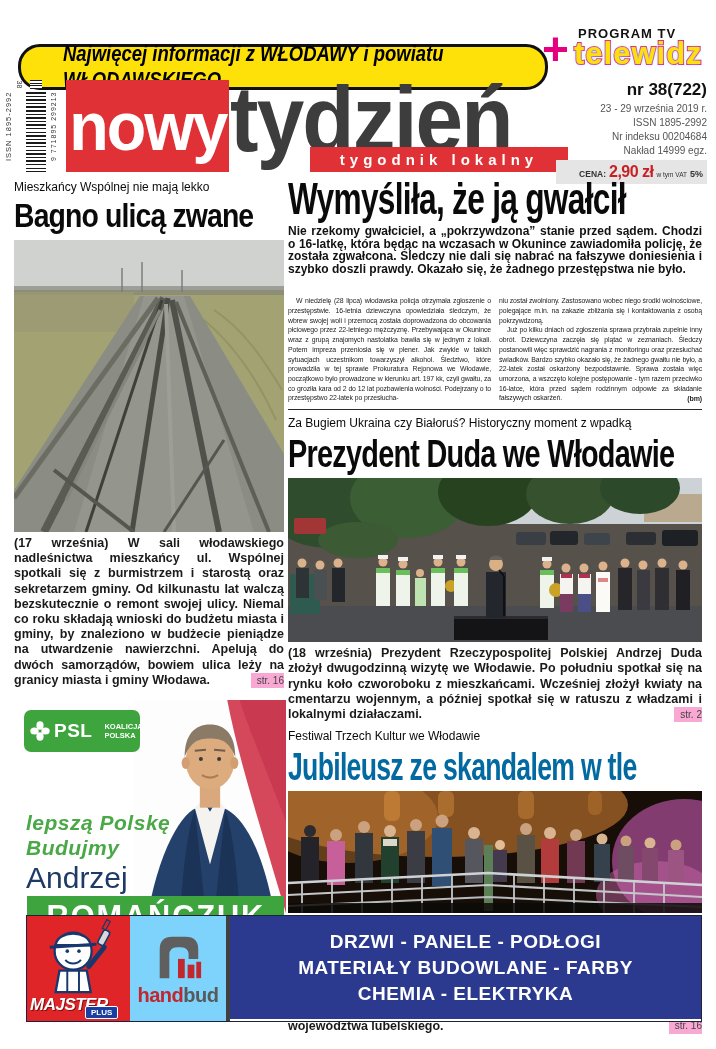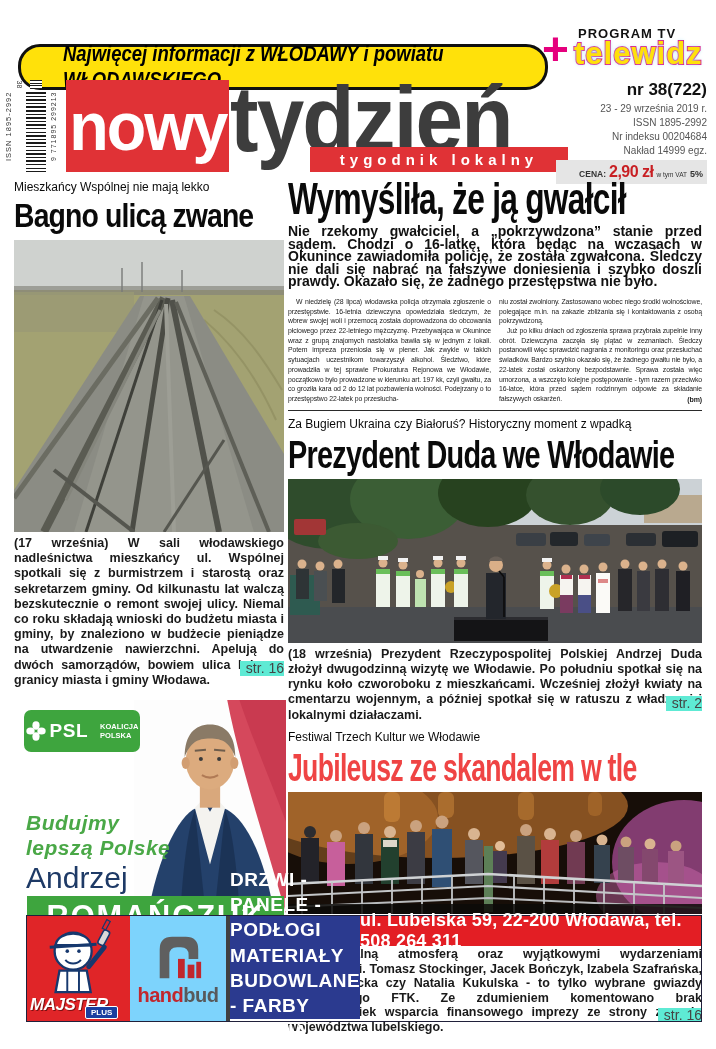--- a/index.html
+++ b/index.html
@@ -48,59 +48,59 @@
   #price-box .vat{font-size:6.5px;color:#333;}
   #price-box .pct{font-size:9px;font-weight:bold;color:#333;}
 
   
   #col-left{left:14px;top:178px;width:270px;}
   #col-right{left:288px;top:176px;width:414px;}
   .kicker{font-size:12px;color:#0a0a0a;margin:0 0 1px 0;line-height:19px;}
   .hl{font-weight:bold;color:#0a0a0a;margin:0;}
   .caption{font-size:12.5px;font-weight:bold;color:#1a1a1a;text-align:justify;
       line-height:15.2px;margin:4px 0 0 0;position:relative;}
-  .pref{position:absolute;right:0;bottom:12px;font-size:14px;font-weight:normal;color:#444;
-      background:#5eead4;padding-left:6px;}
+  .pref{position:absolute;right:0;bottom:0;font-size:10px;font-weight:normal;color:#444;
+      background:#f9a8d4;padding-left:6px;}
   .photo{display:block;}
 
   
   #bagno-hl{font-size:33px;line-height:36px;margin:0 0 6px 0;}
   #bagno-hl .sqz{transform:scaleX(.86);letter-spacing:-1px;}
   #bagno-photo{width:270px;height:292px;}
   #bagno-caption{min-height:118px;}
 
   
   #gwalt-hl{font-size:44px;line-height:46px;margin:0;}
   #gwalt-hl .sqz{transform:scaleX(.72);letter-spacing:-1px;}
-  #gwalt-lead{font-size:14px;font-weight:bold;text-align:justify;line-height:12.6px;margin:3px 0 9px 0;}
+  #gwalt-lead{font-size:12px;font-weight:bold;text-align:justify;line-height:12.6px;margin:3px 0 21px 0;}
   #gwalt-body{display:flex;gap:8px;}
   #gwalt-body .bcol{width:203px;font-size:6.9px;line-height:9.7px;text-align:justify;
       color:#222;letter-spacing:-.1px;position:relative;}
   #gwalt-body p{margin:0;}
   #gwalt-body p.ind{text-indent:8px;}
   #byline{position:absolute;right:0;bottom:-1px;font-size:7px;font-weight:bold;background:#fff;padding-left:4px;}
   .rule{height:1px;background:#2a2a2a;margin:6px 0 4px 0;}
 
   
   #duda-hl{font-size:38px;line-height:40px;margin:0 0 4px 0;}
   #duda-hl .sqz{transform:scaleX(.76);letter-spacing:-1px;}
   #duda-photo{width:414px;height:164px;}
   #duda-caption{min-height:60px;margin-bottom:5px;}
 
   
-  #fest-hl{font-size:38px;line-height:40px;margin:0 0 4px 0;color:#ef4444;}
+  #fest-hl{font-size:38px;line-height:40px;margin:0 0 4px 0;color:#0369a1;}
   #fest-hl .sqz{transform:scaleX(.70);letter-spacing:-1px;}
   #fest-photo{width:414px;height:122px;}
   #fest-caption{min-height:88px;line-height:14.6px;}
 
   
   #psl-ad{position:relative;width:270px;height:262px;margin-top:6px;background:#fff;}
   #psl-photo{position:absolute;right:-2px;top:6px;width:152px;height:256px;}
   #psl-logo{position:absolute;left:10px;top:16px;width:116px;height:42px;background:#3ea53e;
-      border-radius:7px;display:flex;align-items:center;padding:0 6px;gap:4px;box-sizing:border-box;justify-content:center;}
+      border-radius:7px;display:flex;align-items:center;padding:0 6px;gap:4px;box-sizing:border-box;}
   #psl-logo .clv{width:20px;height:20px;flex:0 0 auto;}
   #psl-logo .psl{color:#fff;font-weight:bold;font-size:19px;letter-spacing:.5px;}
   #psl-logo .div{width:1px;height:26px;background:#ffffff;opacity:.85;margin:0 2px;}
   #psl-logo .ko{color:#fff;font-weight:bold;font-size:7.5px;line-height:9px;}
   #psl-pos{position:absolute;left:12px;top:74px;display:flex;align-items:center;gap:6px;}
   #psl-pos .plab{color:#3ea53e;font-weight:bold;font-size:14px;}
   #psl-pos .pnum{width:30px;height:30px;background:#3ea53e;border-radius:7px;color:#fff;
       font-weight:bold;font-size:20px;display:flex;align-items:center;justify-content:center;}
   #psl-slogan{position:absolute;left:12px;top:116px;color:#4aa847;font-size:21px;line-height:25px;
       font-style:italic;font-weight:bold;letter-spacing:.5px;}
@@ -231,22 +231,22 @@
           <ellipse cx="15.5" cy="10" rx="4.2" ry="3.6" fill="#fff"></ellipse>
         </svg>
         <span class="psl">PSL</span>
         <span class="div"></span>
         <span class="ko">
           <span>KOALICJA</span><br>
           <span>POLSKA</span>
         </span>
       </div>
       <div id="psl-slogan">
+        <div>lepszą Polskę</div>
         <div>Budujmy</div>
-        <div>lepszą Polskę</div>
       </div>
       <div id="psl-first">Andrzej</div>
       <div id="psl-bar">
         <span>ROMAŃCZUK</span>
       </div>
       <div id="psl-note">Materiał jest finansowany przez Komitet Wyborczy PSL</div>
     </div>
   </div>
 
   <div id="col-right" class="abs">
@@ -446,19 +446,16 @@
       <div id="handbud-text">
         <span class="h1">hand</span><span class="h2">bud</span>
       </div>
     </div>
     <div id="ad-right">
       <div id="ad-blue">
         <div>DRZWI - PANELE - PODŁOGI</div>
         <div>MATERIAŁY BUDOWLANE - FARBY</div>
         <div>CHEMIA - ELEKTRYKA</div>
       </div>
-      <div id="ad-red">
-        <span>ul. Lubelska 59, 22-200 Włodawa, tel. 508 264 311</span>
-      </div>
     </div>
   </div>
 
 </div>
 
 </body></html>

